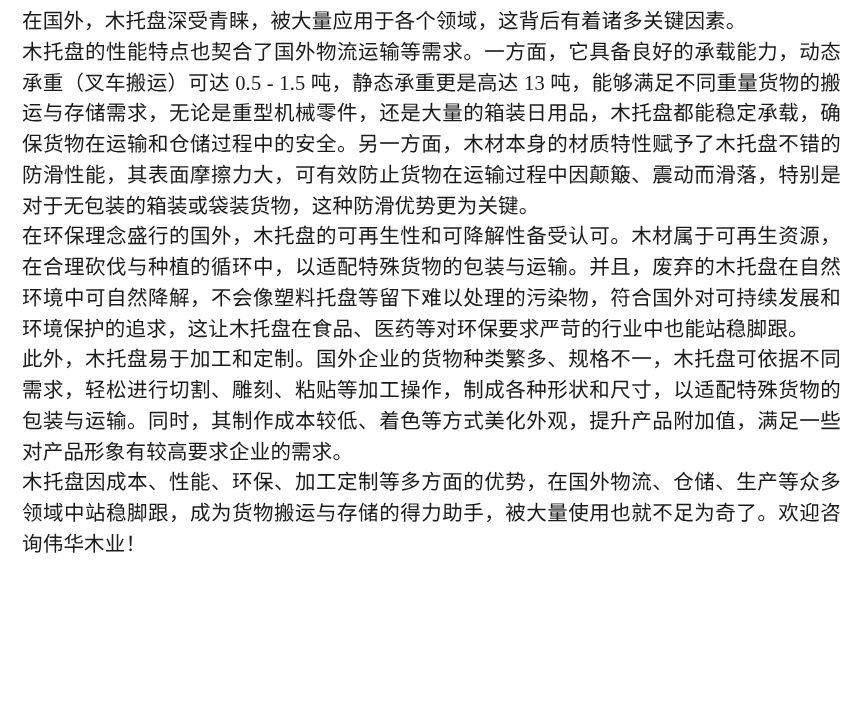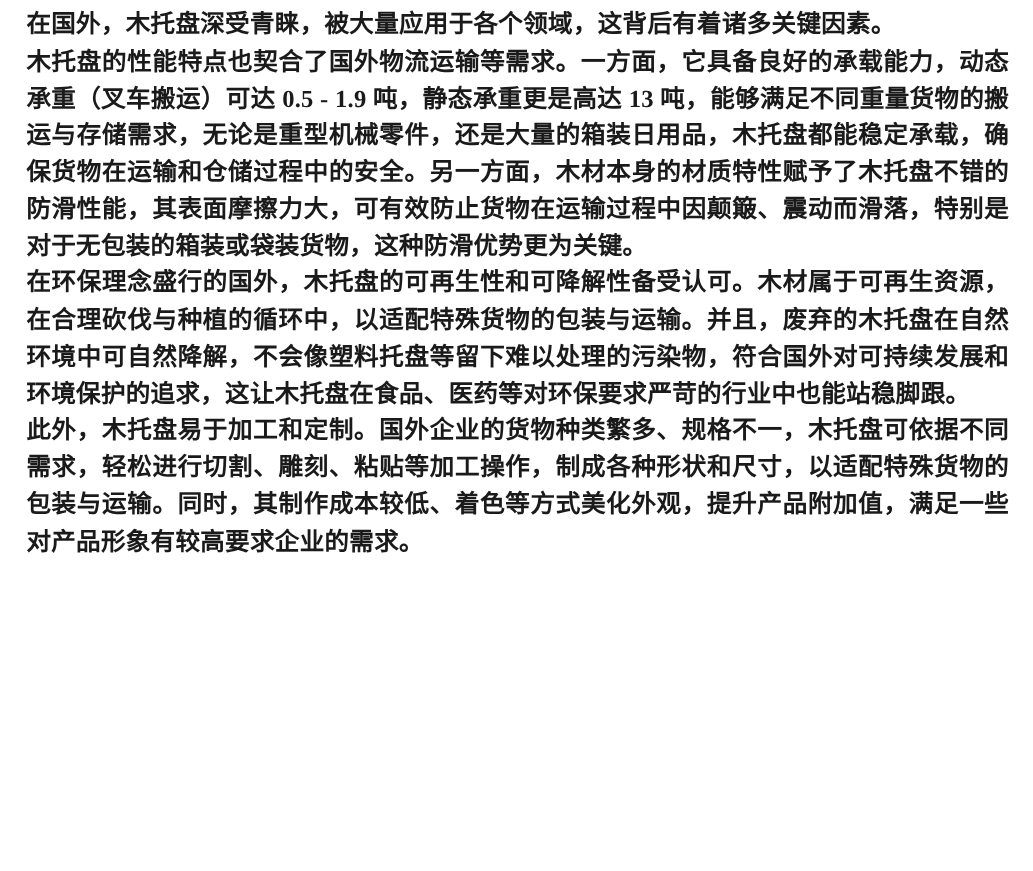--- a/index.html
+++ b/index.html
@@ -13,32 +13,32 @@
     overflow: hidden;
   }
   .document {
     box-sizing: border-box;
     width: 861px;
     height: 726px;
     padding: 6px 20px 0 22px;
     font-family: "Liberation Serif", "DejaVu Serif", serif;
     font-size: 20.5px;
     color: #1a1a1a;
-    font-weight: bold;
   }
   .document p {
     margin: 0;
     padding: 0;
     line-height: 30.75px;
     text-align: justify;
     text-justify: inter-character;
     letter-spacing: 0.2px;
   }
 </style>
 </head>
 <body style="background: rgb(255, 255, 255);">
 
 <div class="document" style="color: rgb(26, 26, 26); background: rgb(255, 255, 255);">
   <p>在国外，木托盘深受青睐，被大量应用于各个领域，这背后有着诸多关键因素。</p>
-  <p>木托盘的性能特点也契合了国外物流运输等需求。一方面，它具备良好的承载能力，动态承重（叉车搬运）可达 0.5 - 1.9 吨，静态承重更是高达 13 吨，能够满足不同重量货物的搬运与存储需求，无论是重型机械零件，还是大量的箱装日用品，木托盘都能稳定承载，确保货物在运输和仓储过程中的安全。另一方面，木材本身的材质特性赋予了木托盘不错的防滑性能，其表面摩擦力大，可有效防止货物在运输过程中因颠簸、震动而滑落，特别是对于无包装的箱装或袋装货物，这种防滑优势更为关键。</p>
+  <p>木托盘的性能特点也契合了国外物流运输等需求。一方面，它具备良好的承载能力，动态承重（叉车搬运）可达 0.5 - 1.5 吨，静态承重更是高达 13 吨，能够满足不同重量货物的搬运与存储需求，无论是重型机械零件，还是大量的箱装日用品，木托盘都能稳定承载，确保货物在运输和仓储过程中的安全。另一方面，木材本身的材质特性赋予了木托盘不错的防滑性能，其表面摩擦力大，可有效防止货物在运输过程中因颠簸、震动而滑落，特别是对于无包装的箱装或袋装货物，这种防滑优势更为关键。</p>
   <p>在环保理念盛行的国外，木托盘的可再生性和可降解性备受认可。木材属于可再生资源，在合理砍伐与种植的循环中，以适配特殊货物的包装与运输。并且，废弃的木托盘在自然环境中可自然降解，不会像塑料托盘等留下难以处理的污染物，符合国外对可持续发展和环境保护的追求，这让木托盘在食品、医药等对环保要求严苛的行业中也能站稳脚跟。</p>
   <p>此外，木托盘易于加工和定制。国外企业的货物种类繁多、规格不一，木托盘可依据不同需求，轻松进行切割、雕刻、粘贴等加工操作，制成各种形状和尺寸，以适配特殊货物的包装与运输。同时，其制作成本较低、着色等方式美化外观，提升产品附加值，满足一些对产品形象有较高要求企业的需求。</p>
+  <p>木托盘因成本、性能、环保、加工定制等多方面的优势，在国外物流、仓储、生产等众多领域中站稳脚跟，成为货物搬运与存储的得力助手，被大量使用也就不足为奇了。欢迎咨询伟华木业！</p>
 </div>
 
 </body></html>

